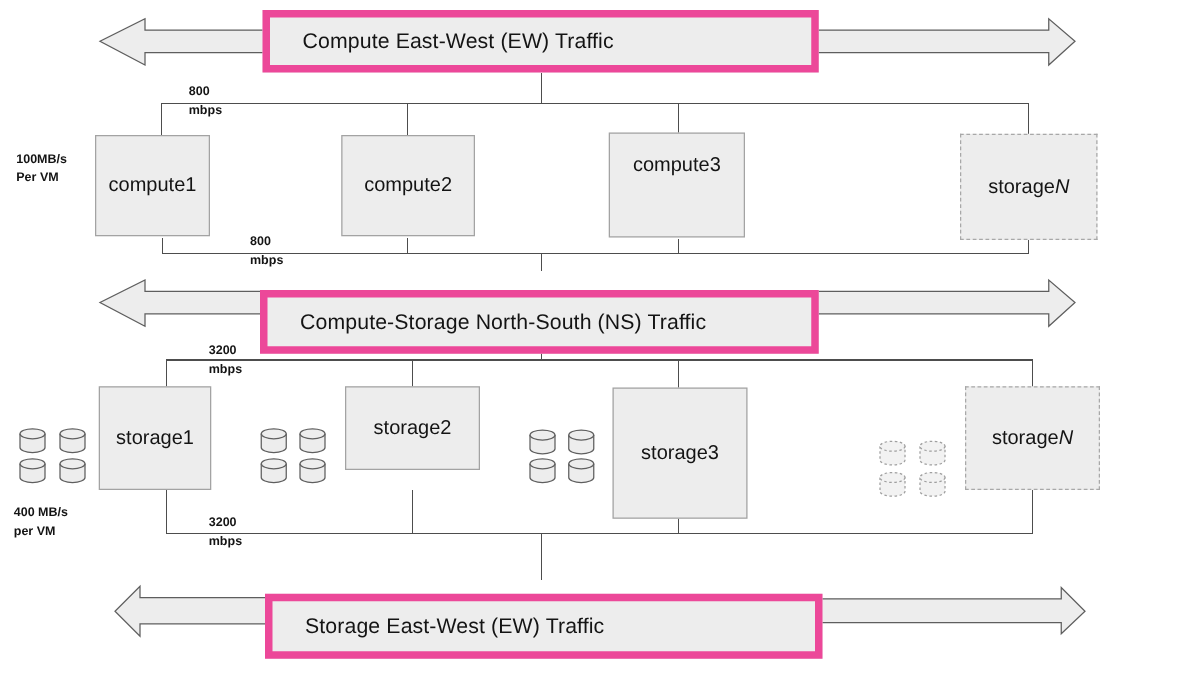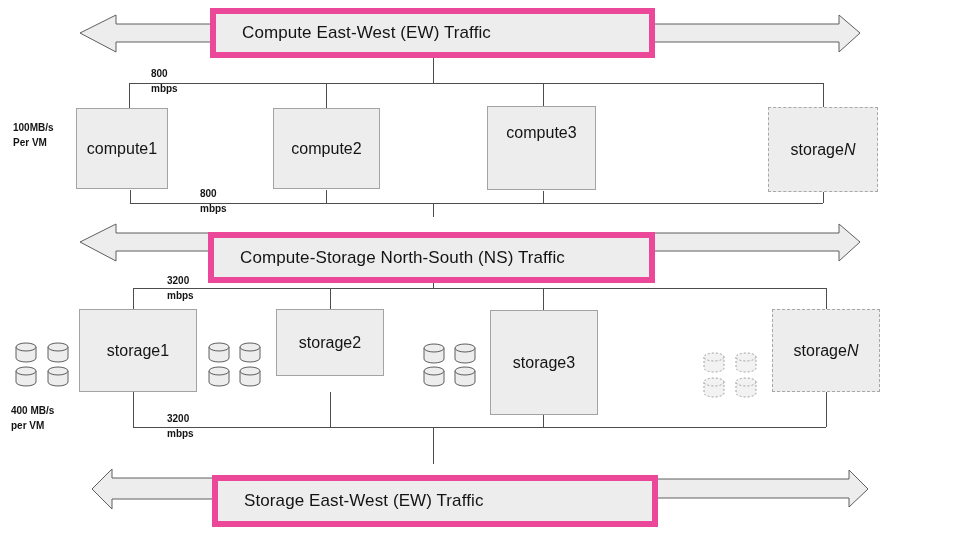--- a/index.html
+++ b/index.html
@@ -97,21 +97,21 @@
   <div class="node" style="left:273px; top:108px; width:107px; height:81px;">
     <span><span>compute2</span><i></i></span>
   </div>
   <div class="node text-high" style="left:487px; top:106px; width:109px; height:84px;">
     <span><span>compute3</span><i></i></span>
   </div>
   <div class="node dashed" style="left:768px; top:107px; width:110px; height:85px;">
     <span><span>storage</span><i>N</i></span>
   </div>
 
-  <div class="node" style="left:79px; top:309px; width:118px; height:83px;justify-content:center;">
+  <div class="node" style="left:79px; top:309px; width:90px; height:83px;justify-content:center;">
     <span><span>storage1</span><i></i></span>
   </div>
   <div class="node" style="left:276px; top:309px; width:108px; height:67px;">
     <span><span>storage2</span><i></i></span>
   </div>
   <div class="node" style="left:490px; top:310px; width:108px; height:105px;">
     <span><span>storage3</span><i></i></span>
   </div>
   <div class="node dashed" style="left:772px; top:309px; width:108px; height:83px;">
     <span><span>storage</span><i>N</i></span>

